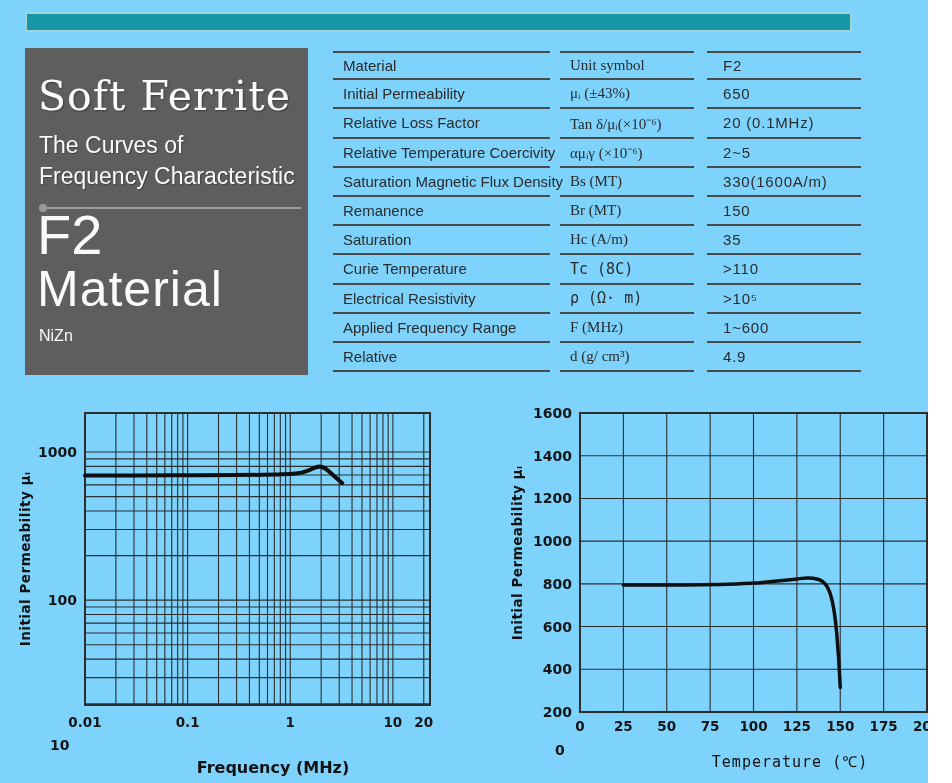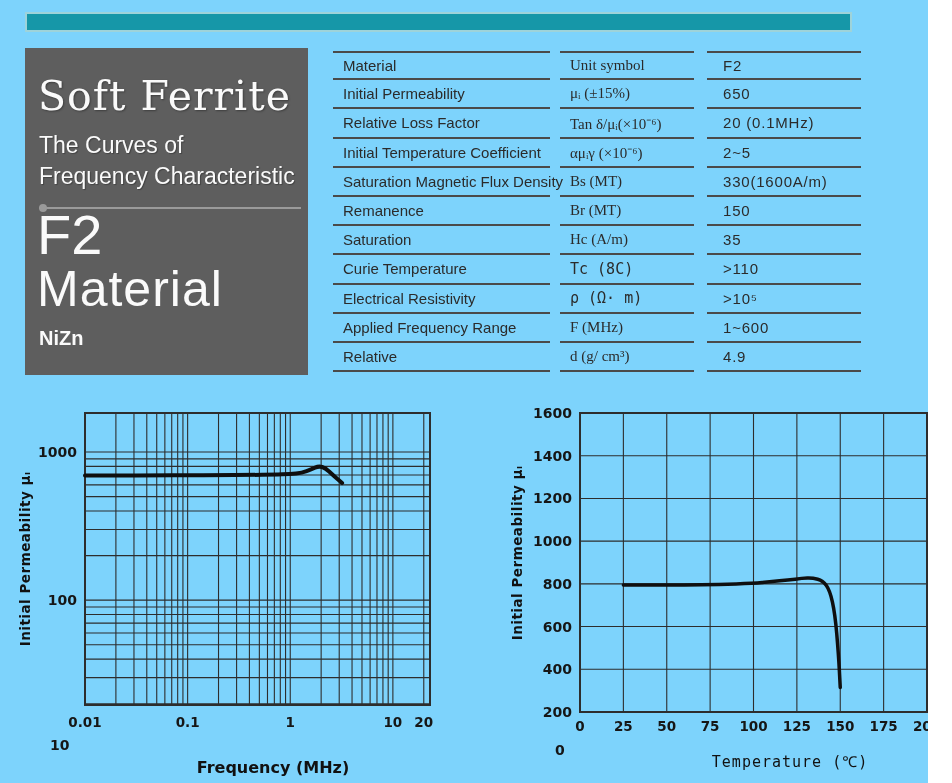--- a/index.html
+++ b/index.html
@@ -42,21 +42,21 @@
   .bp-divider::before{
     content:"";position:absolute;left:0;top:-3px;width:8px;height:8px;border-radius:50%;background:#9a9a9a;
   }
   .bp-grade{
     position:absolute;left:12px;top:156px;font-size:56px;font-weight:400;line-height:62px;
   }
   .bp-grade-word{
     position:absolute;left:12px;top:212px;font-size:50px;font-weight:400;line-height:58px;letter-spacing:1px;
   }
   .bp-comp{
-    position:absolute;left:14px;top:279px;font-size:20px;font-weight:700;
+    position:absolute;left:14px;top:279px;font-size:16px;font-weight:400;
   }
   
   .spec-table{position:absolute;left:333px;top:51px;width:528px;}
   .spec-row{display:flex;height:29.2px;}
   .spec-row .cell{
     display:flex;align-items:center;
     border-bottom:2px solid var(--tline);
     font-size:15px;color:#2b2b2b;white-space:nowrap;overflow:visible;
   }
   .spec-row:first-child .cell{border-top:2px solid var(--tline);}
@@ -97,30 +97,30 @@
   </div>
 
   <div class="spec-table">
       <div class="spec-row">
         <div class="cell c-label">Material</div>
         <div class="cell c-unit">Unit symbol</div>
         <div class="cell c-value">F2</div>
       </div>
       <div class="spec-row">
         <div class="cell c-label">Initial Permeability</div>
-        <div class="cell c-unit">μᵢ (±15%)</div>
+        <div class="cell c-unit">μᵢ (±43%)</div>
         <div class="cell c-value">650</div>
       </div>
       <div class="spec-row">
         <div class="cell c-label">Relative Loss Factor</div>
         <div class="cell c-unit">Tan δ/μᵢ(×10⁻⁶)</div>
         <div class="cell c-value">20 (0.1MHz)</div>
       </div>
       <div class="spec-row">
-        <div class="cell c-label">Initial Temperature Coefficient</div>
+        <div class="cell c-label">Relative Temperature Coercivity</div>
         <div class="cell c-unit">αμᵢγ (×10⁻⁶)</div>
         <div class="cell c-value">2~5</div>
       </div>
       <div class="spec-row">
         <div class="cell c-label">Saturation Magnetic Flux Density</div>
         <div class="cell c-unit">Bs (MT)</div>
         <div class="cell c-value">330(1600A/m)</div>
       </div>
       <div class="spec-row">
         <div class="cell c-label">Remanence</div>

